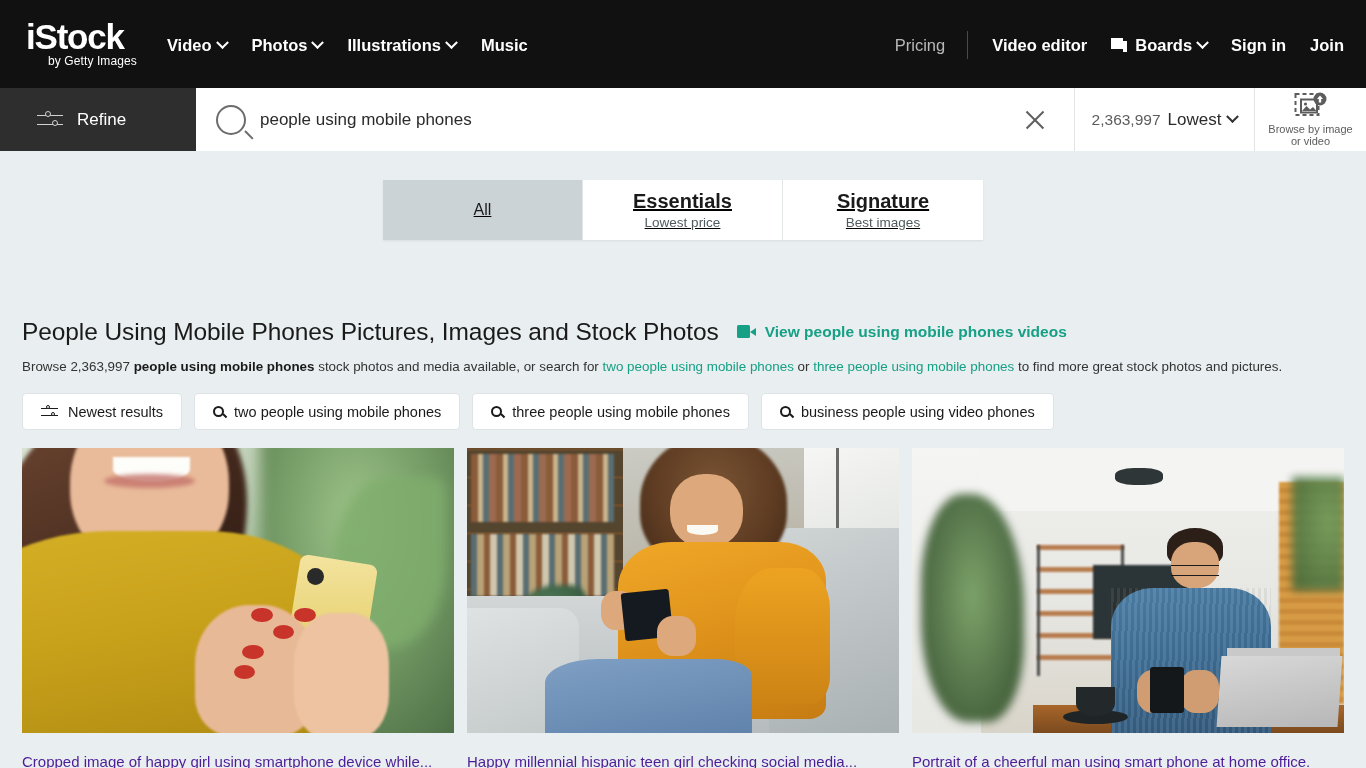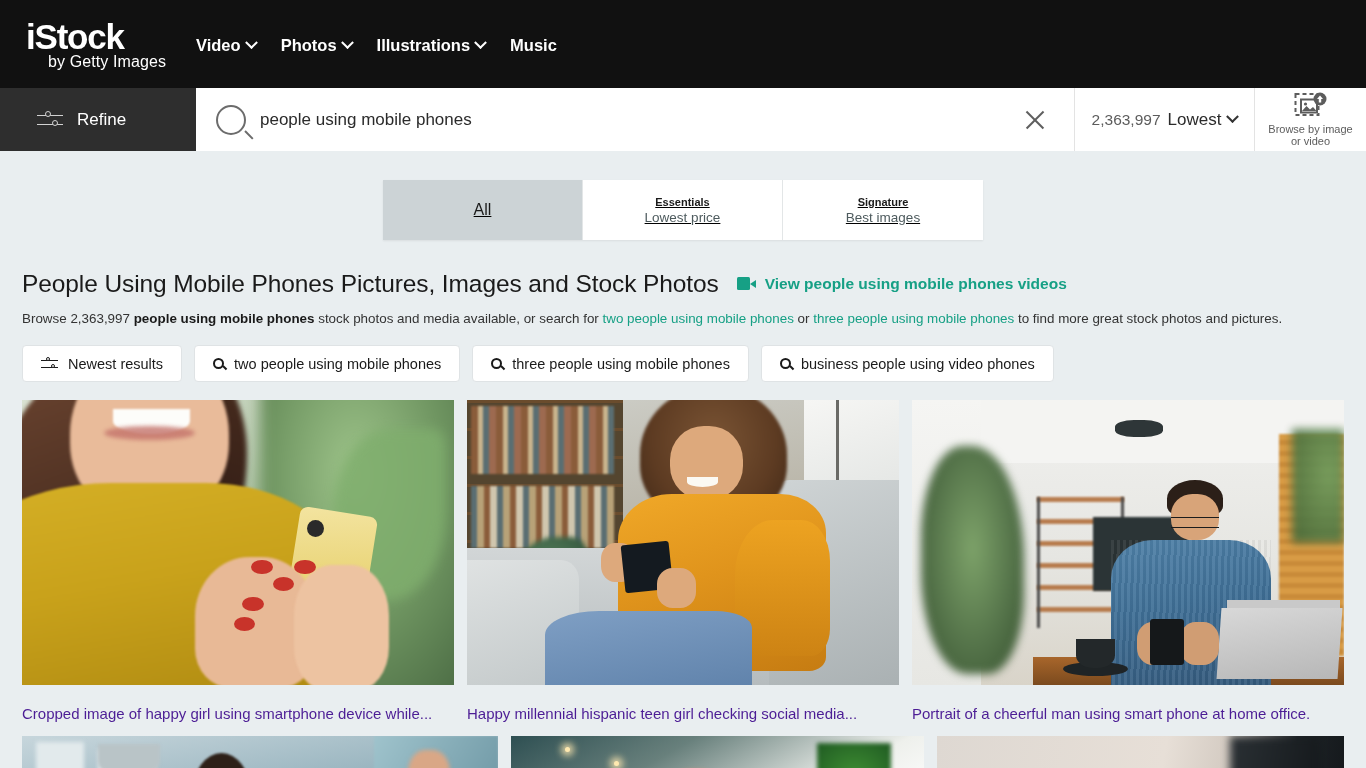--- a/index.html
+++ b/index.html
@@ -23,21 +23,21 @@
   .logo-block { display: flex; flex-direction: column; justify-content: center; margin-right: 30px; }
   .logo-main {
     color: #ffffff;
     font-size: 35px;
     font-weight: bold;
     letter-spacing: -1.2px;
     line-height: 34px;
   }
   .logo-sub {
     color: #ffffff;
-    font-size: 16px;
+    font-size: 12px;
     line-height: 15px;
     letter-spacing: 0.1px;
     padding-left: 22px;
   }
   .nav-left { display: flex; align-items: center; gap: 25px; margin-top: 2px; }
   .nav-item {
     color: #ffffff;
     font-size: 16.5px;
     font-weight: bold;
     display: flex;
@@ -190,37 +190,38 @@
   .seg-item {
     width: 200px; height: 60px;
     background: #ffffff;
     display: flex; flex-direction: column;
     align-items: center; justify-content: center;
     cursor: pointer;
     border-right: 1px solid #e3e6e7;
   }
   .seg-item:last-child { border-right: none; }
   .seg-item.active { background: #ccd3d6; }
-  .seg-title { font-size: 11px; color: #1a1a1a; font-weight: bold; }
+  .seg-title { font-size: 20px; color: #1a1a1a; font-weight: bold; }
   .seg-item.active .seg-title { font-weight: normal; font-size: 16px; }
   .seg-sub { font-size: 13.5px; color: #4e5b5e; margin-top: 2px; }
 
   
   .content { padding: 0 22px; }
   .title-row {
     display: flex;
     align-items: baseline;
     gap: 18px;
     margin-top: 30px;
   }
   h1.page-title {
     font-size: 24.5px;
     font-weight: normal;
     color: #1a1a1a;
     letter-spacing: -0.1px;
+    margin-top: 48px;
   }
   .video-link {
     display: flex; align-items: center; gap: 9px;
     color: #16a085; font-size: 15.5px; font-weight: bold;
     cursor: pointer; position: relative; top: -2px;
   }
   .cam {
     width: 19px; height: 13px; position: relative; flex: none;
   }
   .cam::before {
@@ -435,20 +436,38 @@
     <div class="nav-item">
       <span>Photos</span>
       <span class="caret"></span>
     </div>
     <div class="nav-item">
       <span>Illustrations</span>
       <span class="caret"></span>
     </div>
     <div class="nav-item">
       <span>Music</span>
+    </div>
+  </div>
+  <div class="nav-right">
+    <div class="pricing">Pricing</div>
+    <div class="vdivider"></div>
+    <div class="nav-item">
+      <span>Video editor</span>
+    </div>
+    <div class="nav-item">
+      <span class="boards-icon"></span>
+      <span>Boards</span>
+      <span class="caret"></span>
+    </div>
+    <div class="nav-item">
+      <span>Sign in</span>
+    </div>
+    <div class="nav-item">
+      <span>Join</span>
     </div>
   </div>
 </div>
 
 <div class="searchbar">
   <div class="refine">
     <span class="sliders">
       <span class="ln a"></span>
         <span class="ln b"></span>
       <span class="knob a"></span>

